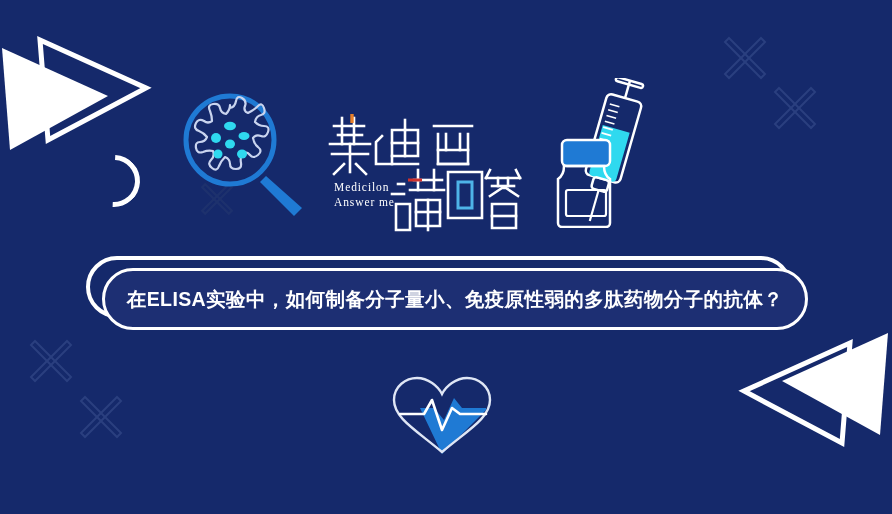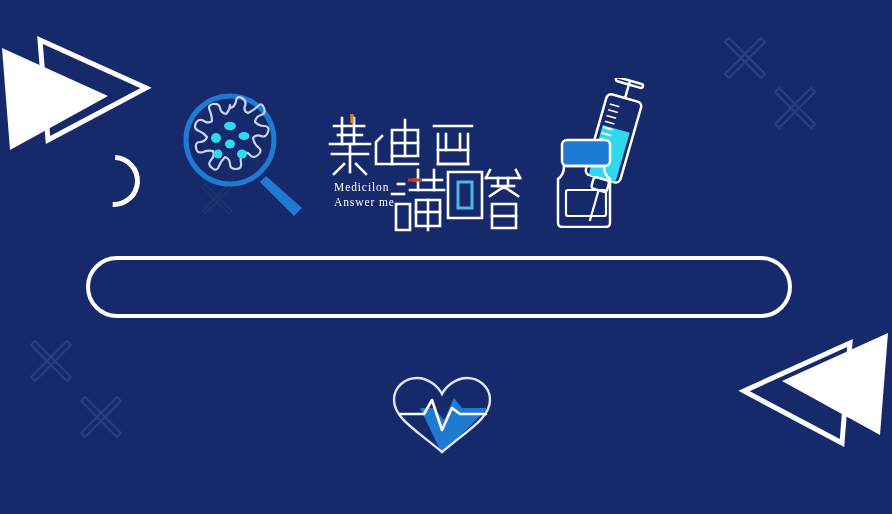--- a/index.html
+++ b/index.html
@@ -304,15 +304,18 @@
     </svg>
 
     <div class="logo-latin">
       <span>Medicilon</span>
       <span>Answer me</span>
     </div>
   </div>
 
   <div class="pill-wrap">
     <div class="pill-outline"></div>
+    <div class="pill-body">
+      <span class="pill-text">在ELISA实验中，如何制备分子量小、免疫原性弱的多肽药物分子的抗体？</span>
+    </div>
   </div>
 
 </div>
 
 </body></html>

